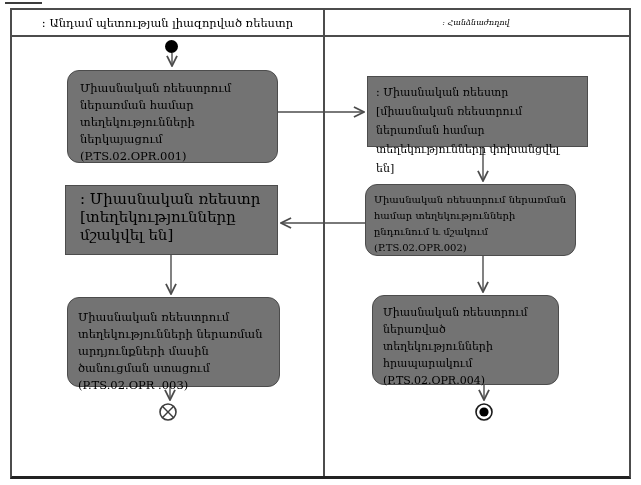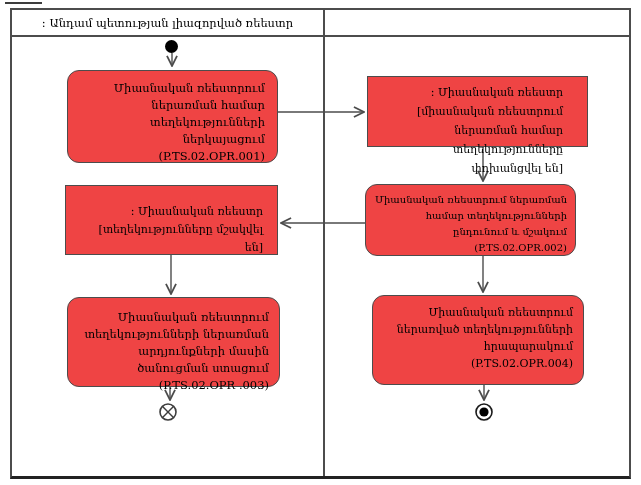--- a/index.html
+++ b/index.html
@@ -60,38 +60,38 @@
     background: #4c4c4c;
   }
   .connectors {
     position: absolute;
     left: 0; top: 0;
     width: 641px; height: 485px;
     pointer-events: none;
   }
   .node {
     position: absolute;
-    background: #ef4444;
+    background: #737373;
     border: 1.4px solid #4c4c4c;
     box-sizing: border-box;
-    text-align: right;
+    text-align: left;
   }
   .node .lbl {
     display: inline-block;
     margin: 0 auto;
   }
   .action { border-radius: 12px; }
   .object { border-radius: 0; }
 
   .n-action1 { left: 67px;  top: 70px;  width: 211px; height: 93px; padding: 9px 12px 0; font-size: 11.5px; line-height: 17px; }
-  .n-object1 { left: 367px; top: 76px;  width: 221px; height: 71px; padding: 6px 24px 0;  font-size: 11px;   line-height: 19px; }
-  .n-object2 { left: 65px;  top: 185px; width: 213px; height: 70px; padding: 17px 14px 0; font-size: 11px; line-height: 18px; }
+  .n-object1 { left: 367px; top: 76px;  width: 221px; height: 71px; padding: 6px 8px 0;  font-size: 11px;   line-height: 19px; }
+  .n-object2 { left: 65px;  top: 185px; width: 213px; height: 70px; padding: 4px 14px 0; font-size: 15px; line-height: 18px; }
   .n-action2 { left: 365px; top: 184px; width: 211px; height: 72px; padding: 7px 8px 0;  font-size: 10px;   line-height: 16px; }
   .n-action3 { left: 67px;  top: 297px; width: 213px; height: 90px; padding: 11px 10px 0; font-size: 11.5px; line-height: 17px; }
-  .n-action4 { left: 372px; top: 295px; width: 212px; height: 90px; padding: 8px 10px 0; font-size: 11px;   line-height: 17px; }
+  .n-action4 { left: 372px; top: 295px; width: 187px; height: 90px; padding: 8px 10px 0; font-size: 11px;   line-height: 17px; }
 
   .initial-node {
     position: absolute;
     left: 165px; top: 40px;
     width: 13px; height: 13px;
     border-radius: 50%;
     background: #000000;
   }
   .terminator {
     position: absolute;
@@ -103,20 +103,21 @@
 </head>
 <body>
 
 <div class="stage">
 
   <div class="top-artifact-line"></div>
 
   <div class="frame">
     <div class="header-row">
       <div class="lane-title left">: Անդամ պետության լիազորված ռեեստր</div>
+      <div class="lane-title right">: Հանձնաժողով</div>
     </div>
     <div class="lane-divider"></div>
   </div>
 
   <svg class="connectors" viewBox="0 0 641 485" xmlns="http://www.w3.org/2000/svg">
     <defs>
       <marker id="arr" viewBox="0 0 10 10" refX="9" refY="5" markerWidth="9" markerHeight="9" orient="auto">
         <path d="M1,1 L9,5 L1,9" fill="none" stroke="#4c4c4c" stroke-width="1.4"></path>
       </marker>
     </defs>

